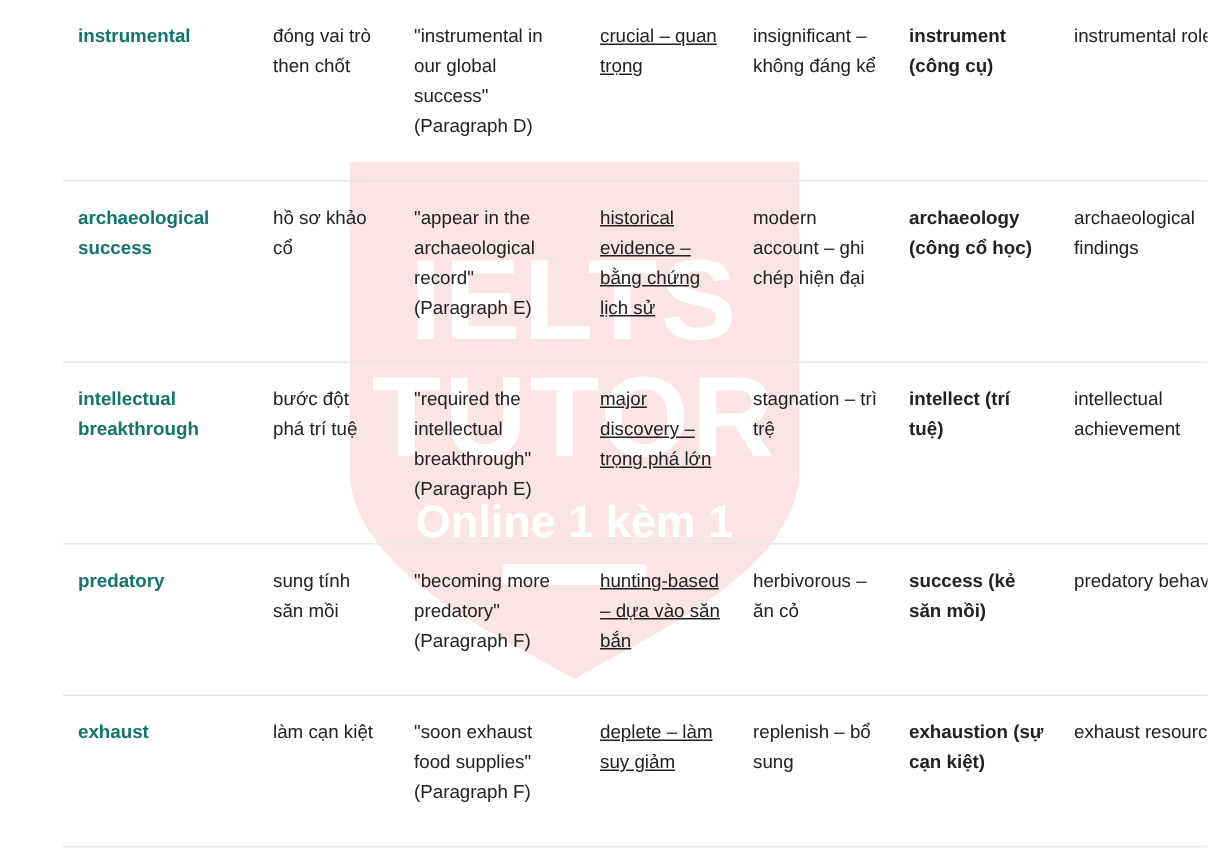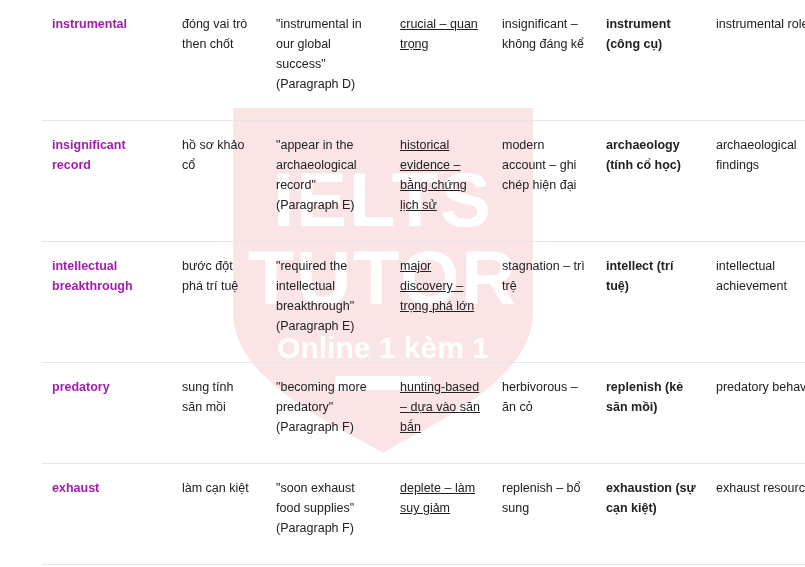--- a/index.html
+++ b/index.html
@@ -52,21 +52,21 @@
     font-size: 12.5px;
     line-height: 20px;
     border-bottom: 1px solid #e6e6e6;
     background: transparent;
     word-wrap: break-word;
     overflow-wrap: break-word;
   }
   .vocab-table tr:last-child td {
     border-bottom: 1px solid #e6e6e6;
   }
-  .c-term { width: 110px; font-weight: bold; color: #a21caf; }
+  .c-term { width: 110px; font-weight: bold; color: #0f766e; }
   .c-vi   { width: 74px; }
   .c-quote{ width: 104px; }
   .c-syn  { width: 82px; text-decoration: underline; }
   .c-ant  { width: 84px; }
   .c-fam  { width: 90px; font-weight: bold; }
   .c-coll { width: 120px; }
 
   td > span { display: block; }
 </style>
 </head>
@@ -106,36 +106,36 @@
         <td class="c-fam">
             <span>instrument (công cụ)</span>
           </td>
         <td class="c-coll">
             <span>instrumental role</span>
           </td>
       </tr>
 
       <tr>
         <td class="c-term">
-            <span>insignificant record</span>
+            <span>archaeological success</span>
           </td>
         <td class="c-vi">
             <span>hồ sơ khảo cổ</span>
           </td>
         <td class="c-quote">
             <span>"appear in the archaeological record" (Paragraph E)</span>
           </td>
         <td class="c-syn">
             <span>historical evidence – bằng chứng lịch sử</span>
           </td>
         <td class="c-ant">
             <span>modern account – ghi chép hiện đại</span>
           </td>
         <td class="c-fam">
-            <span>archaeology (tính cổ học)</span>
+            <span>archaeology (công cổ học)</span>
           </td>
         <td class="c-coll">
             <span>archaeological findings</span>
           </td>
       </tr>
 
       <tr>
         <td class="c-term">
             <span>intellectual breakthrough</span>
           </td>
@@ -169,21 +169,21 @@
         <td class="c-quote">
             <span>"becoming more predatory" (Paragraph F)</span>
           </td>
         <td class="c-syn">
             <span>hunting-based – dựa vào săn bắn</span>
           </td>
         <td class="c-ant">
             <span>herbivorous – ăn cỏ</span>
           </td>
         <td class="c-fam">
-            <span>replenish (kẻ săn mồi)</span>
+            <span>success (kẻ săn mồi)</span>
           </td>
         <td class="c-coll">
             <span>predatory behavior</span>
           </td>
       </tr>
 
       <tr>
         <td class="c-term">
             <span>exhaust</span>
           </td>

